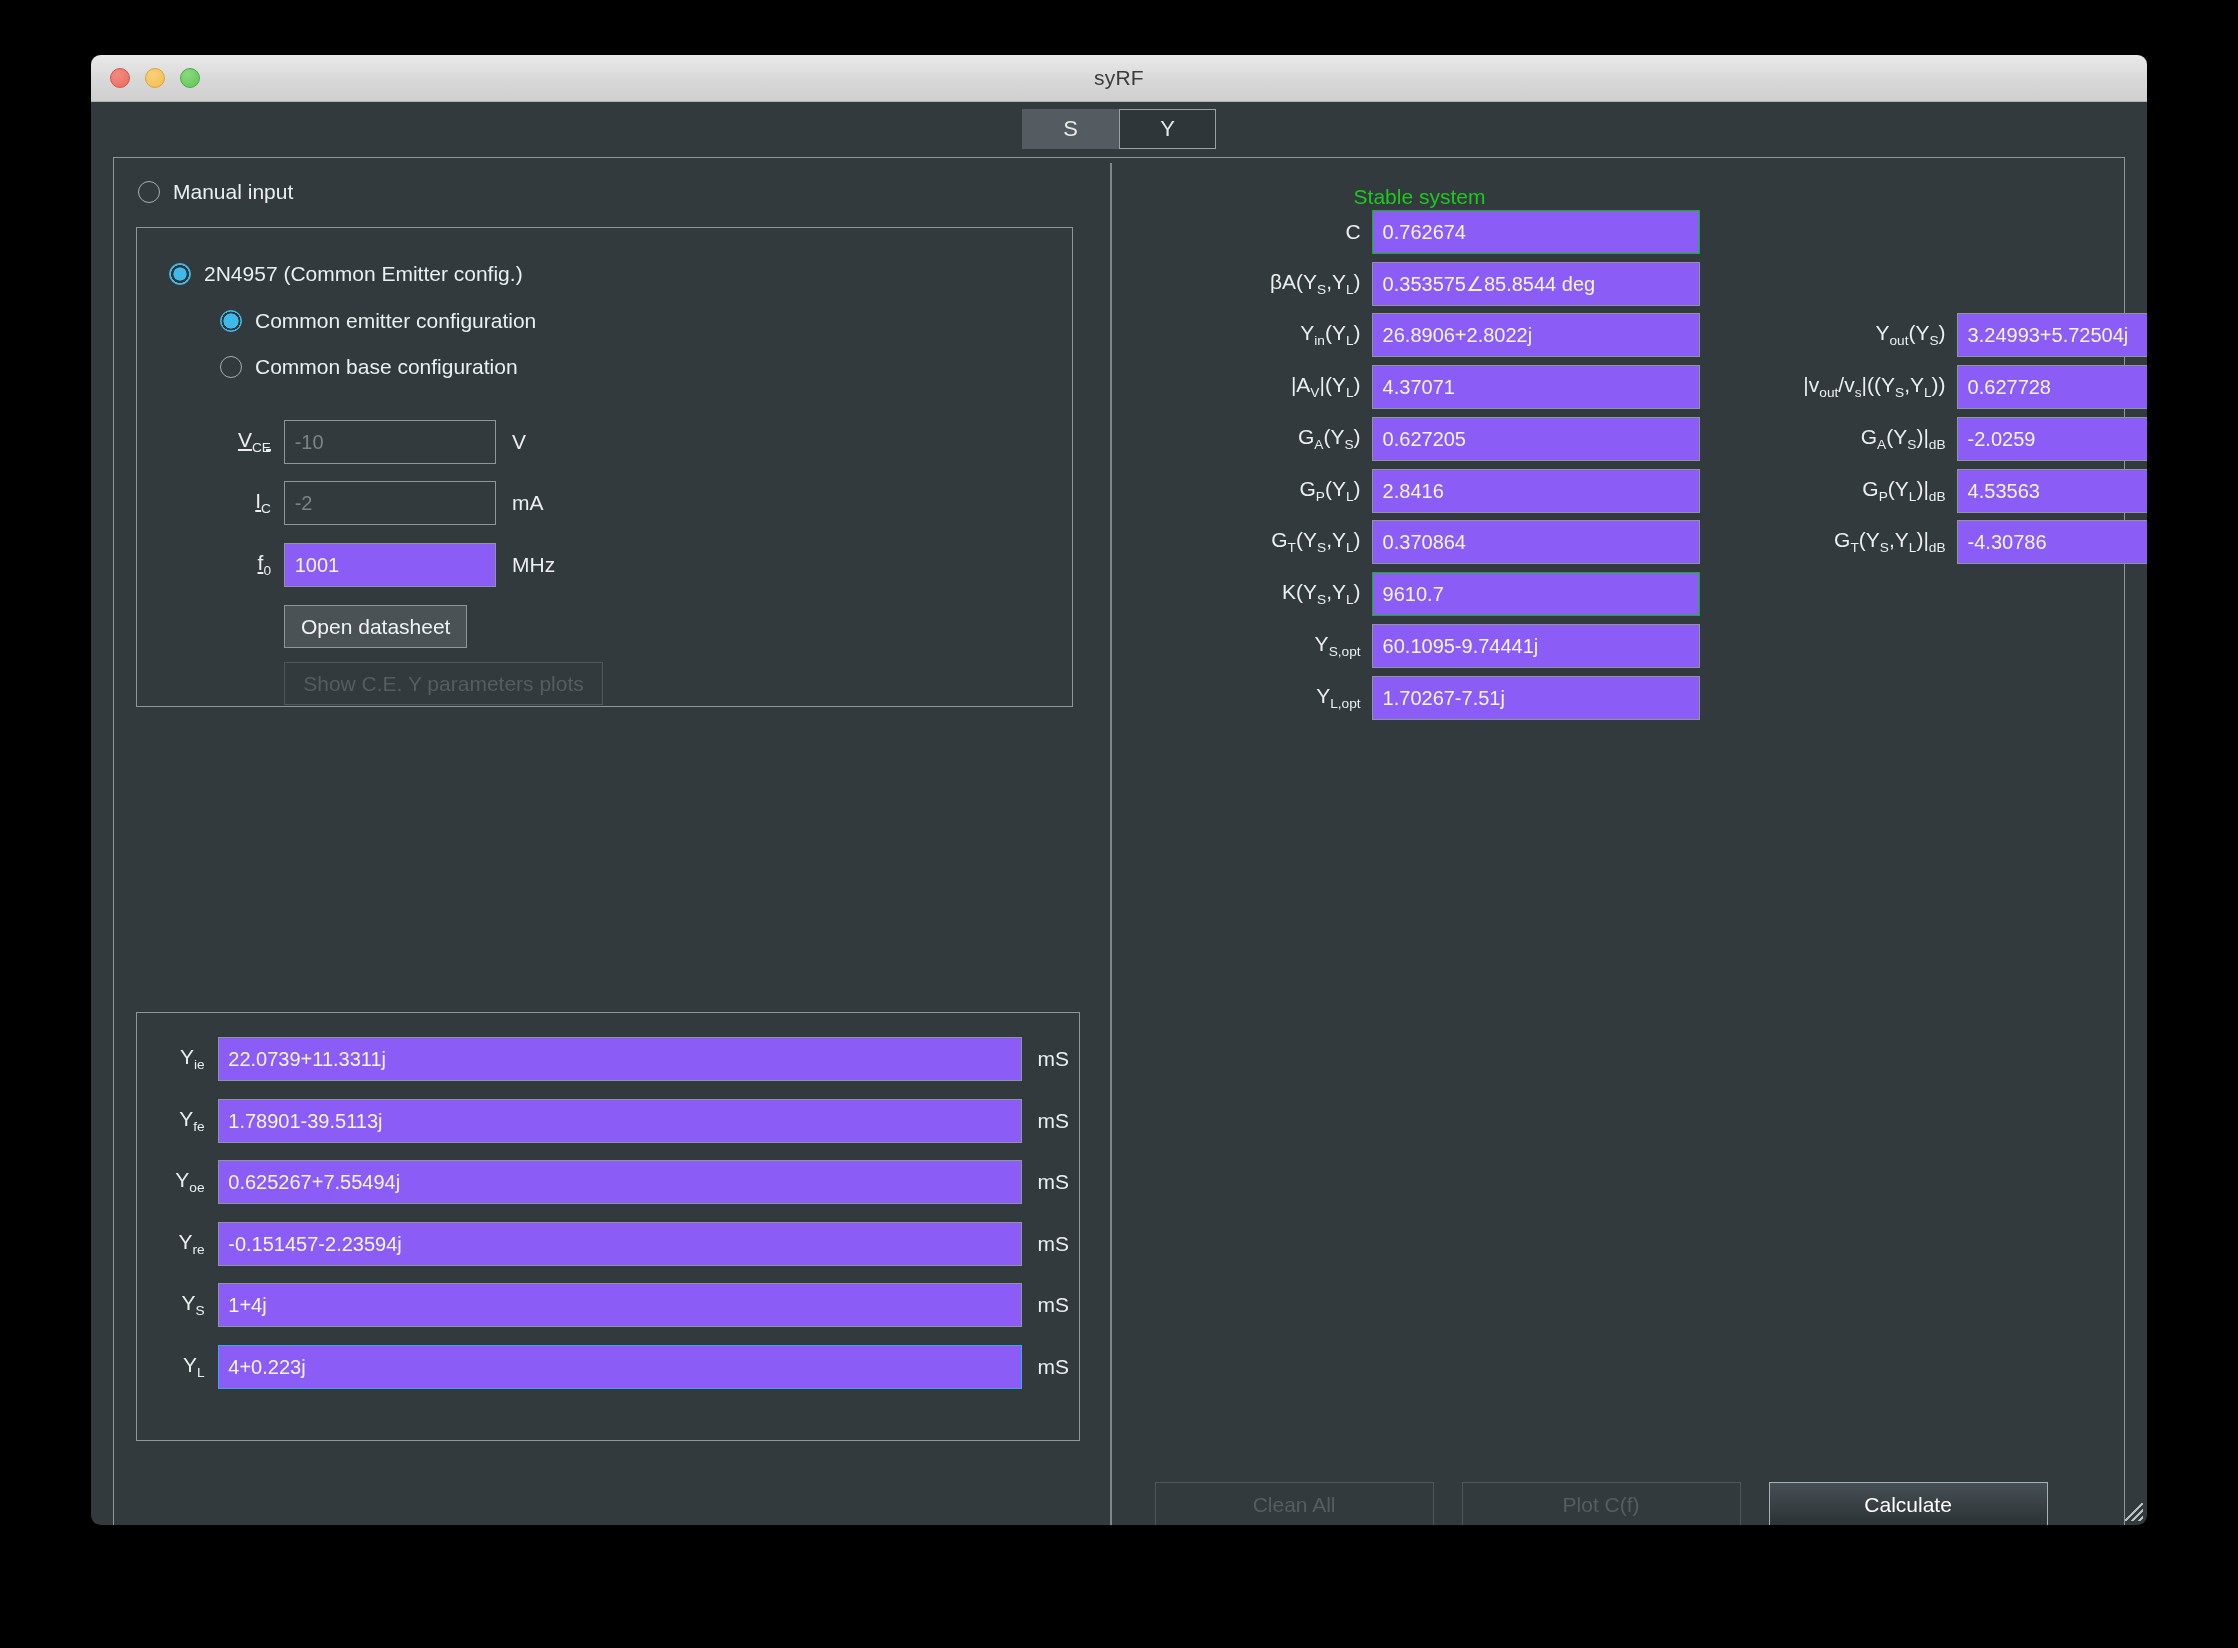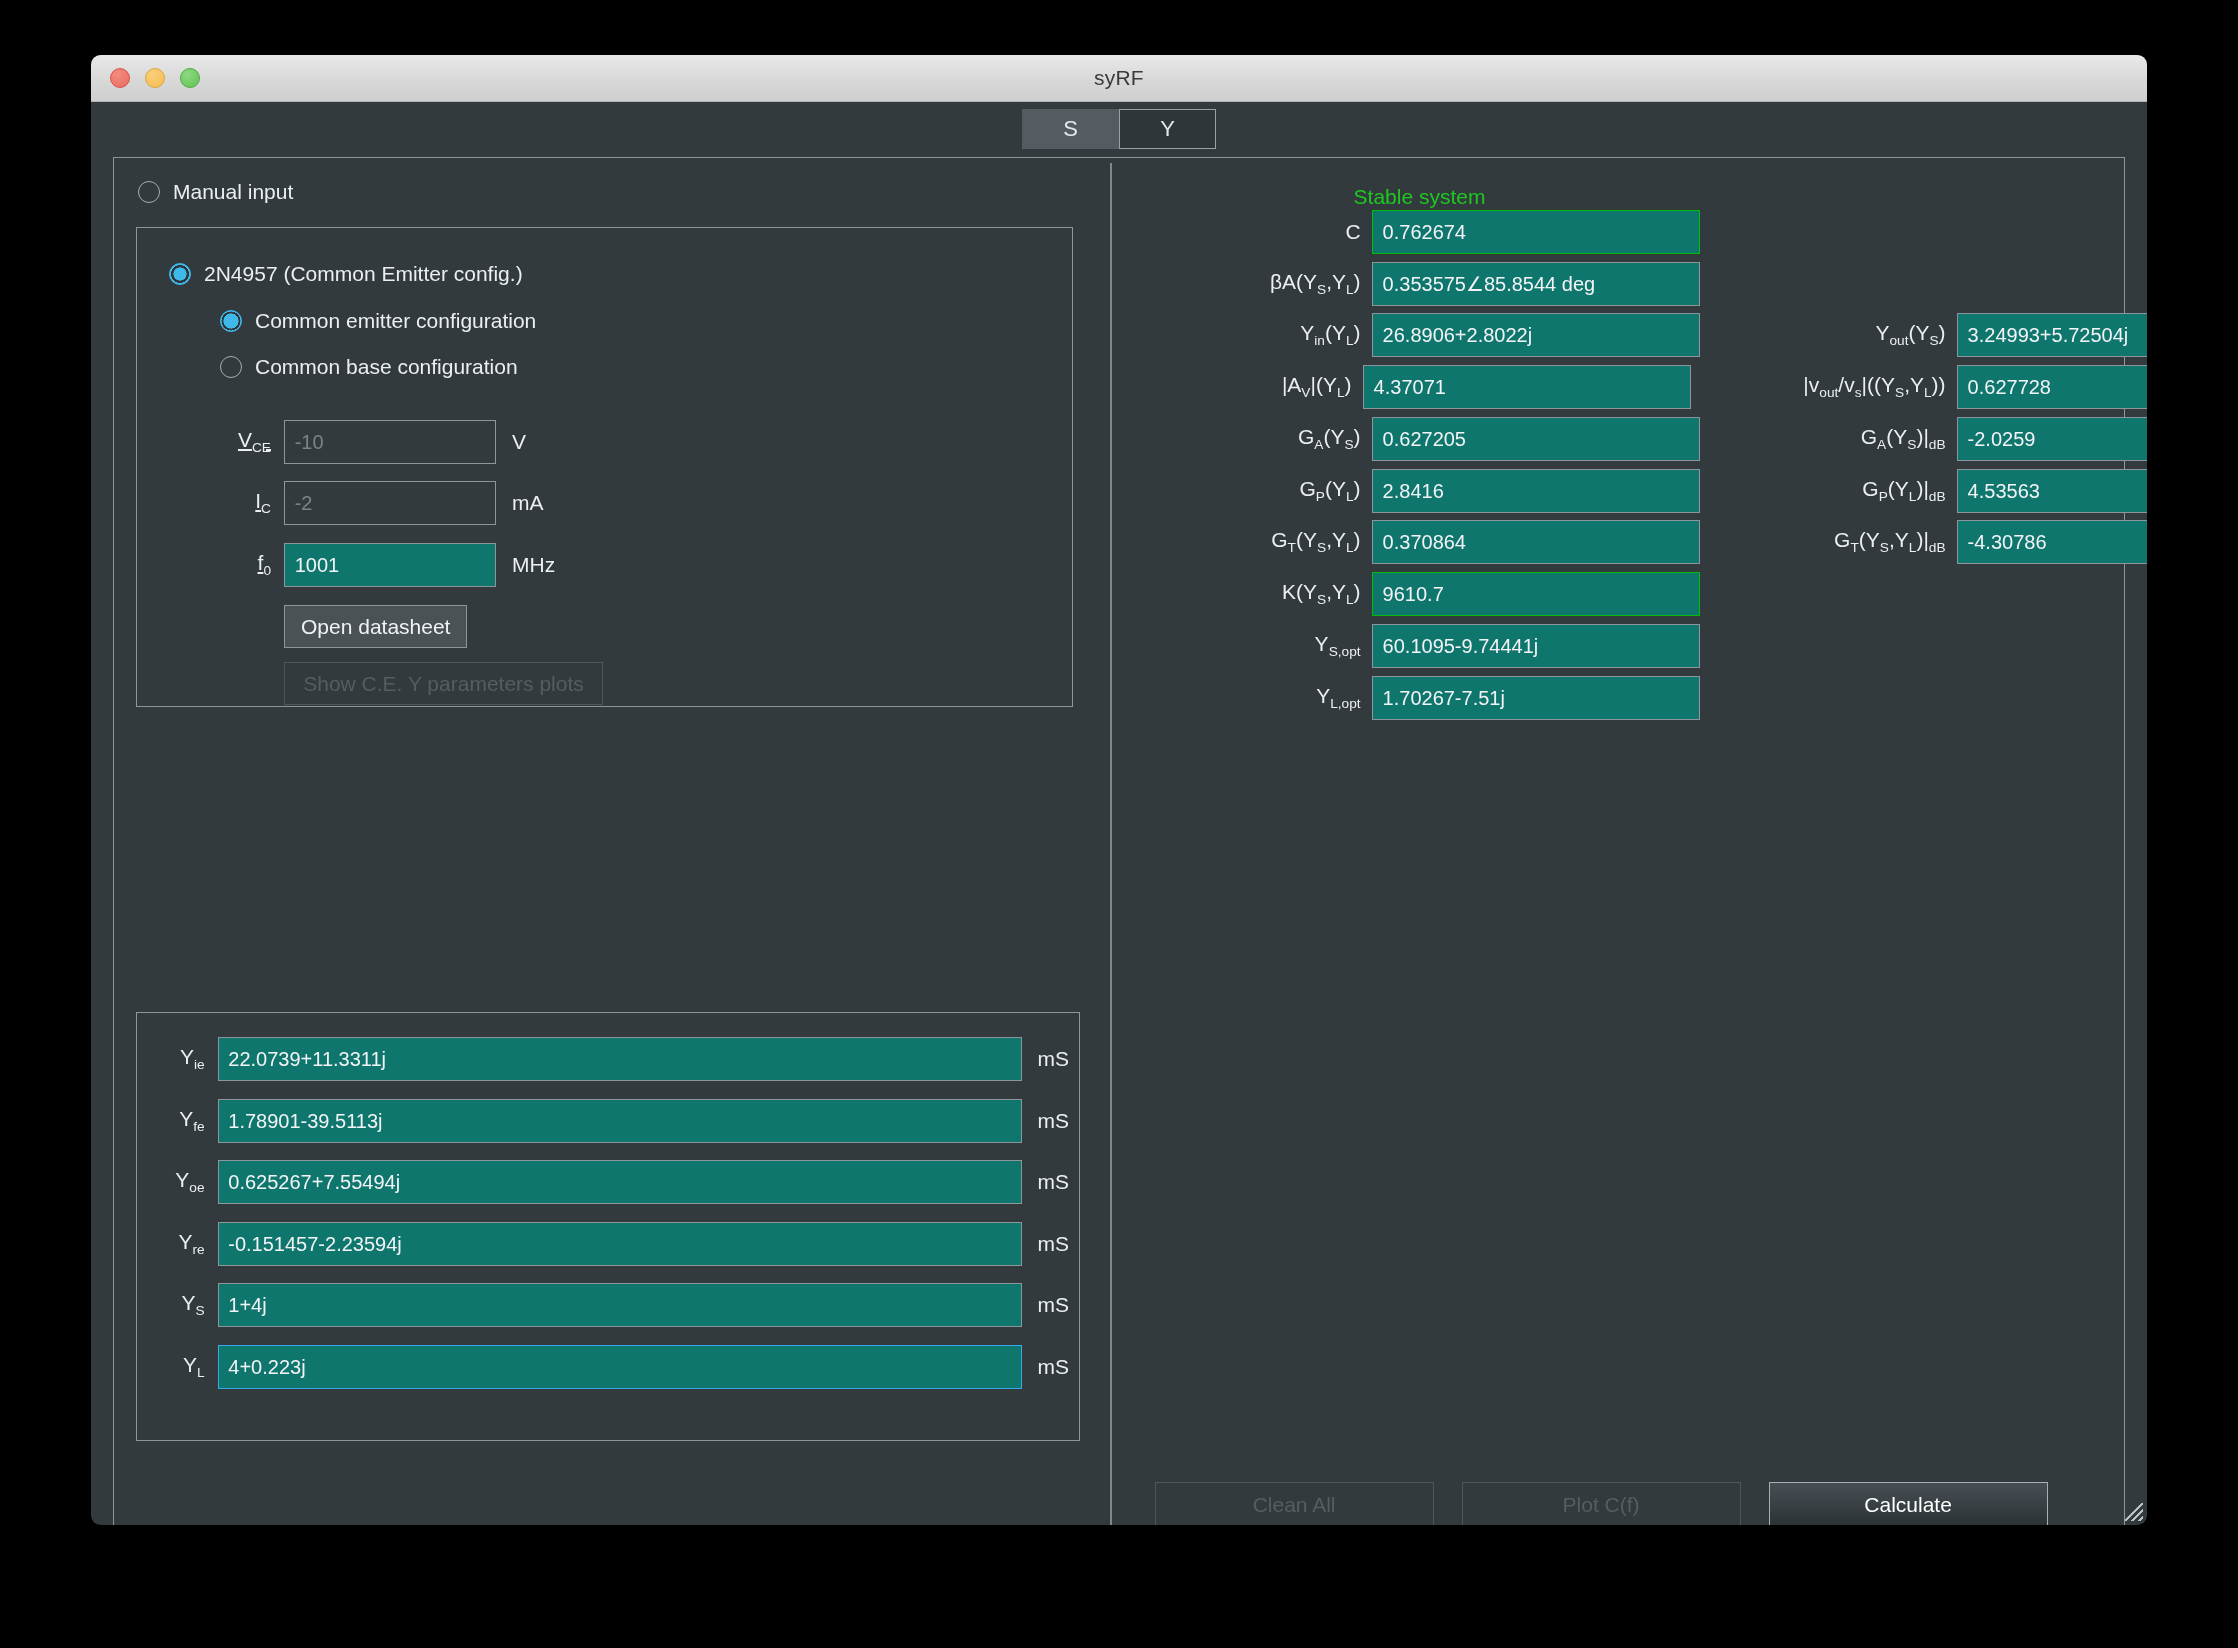--- a/index.html
+++ b/index.html
@@ -100,21 +100,21 @@
     position: absolute;
     display: flex; align-items: center;
   }
   .flabel {
     font-size: 21px; color: #eceeef;
     text-align: right; flex: none;
   }
   .flabel sub, .flabel sup { font-size: 13.7px; }
   .unit { font-size: 21px; color: #eceeef; margin-left: 16px; }
   .inp {
-    background: #0f766e;
+    background: #8b5cf6;
     border: 0.8px solid #8e969b;
     color: #f2f4f5;
     font-size: 20px;
     font-family: "Liberation Sans", sans-serif;
     padding: 0 9.7px;
     height: 44px; line-height: 42px;
     white-space: nowrap; overflow: hidden;
   }
   .inp.empty   { background: #323a3e; color: #7c8387; }
   .inp.focus   { border: 1.6px solid #38a9e8; }
@@ -167,21 +167,21 @@
   }
   .rrow { position: absolute; display: flex; align-items: center; }
   .rrow .flabel { width: 154px; margin-right: 11.3px; }
   .rrow .inp { width: 328px; }
   .rrow.col2 .flabel { width: 218px; margin-right: 11.3px; }
   .rrow.col2 .inp { width: 328px; }
 
   #r0 { left: 95px; top: 52px; }
   #r1 { left: 95px; top: 104px; }
   #r2 { left: 95px; top: 155px; }
-  #r3 { left: 86px; top: 207px; }
+  #r3 { left: 95px; top: 207px; }
   #r4 { left: 95px; top: 259px; }
   #r5 { left: 95px; top: 311px; }
   #r6 { left: 95px; top: 362px; }
   #r7 { left: 95px; top: 414px; }
   #r8 { left: 95px; top: 466px; }
   #r9 { left: 95px; top: 518px; }
 
   #c0 { left: 616px; top: 155px; }
   #c1 { left: 616px; top: 207px; }
   #c2 { left: 616px; top: 259px; }

